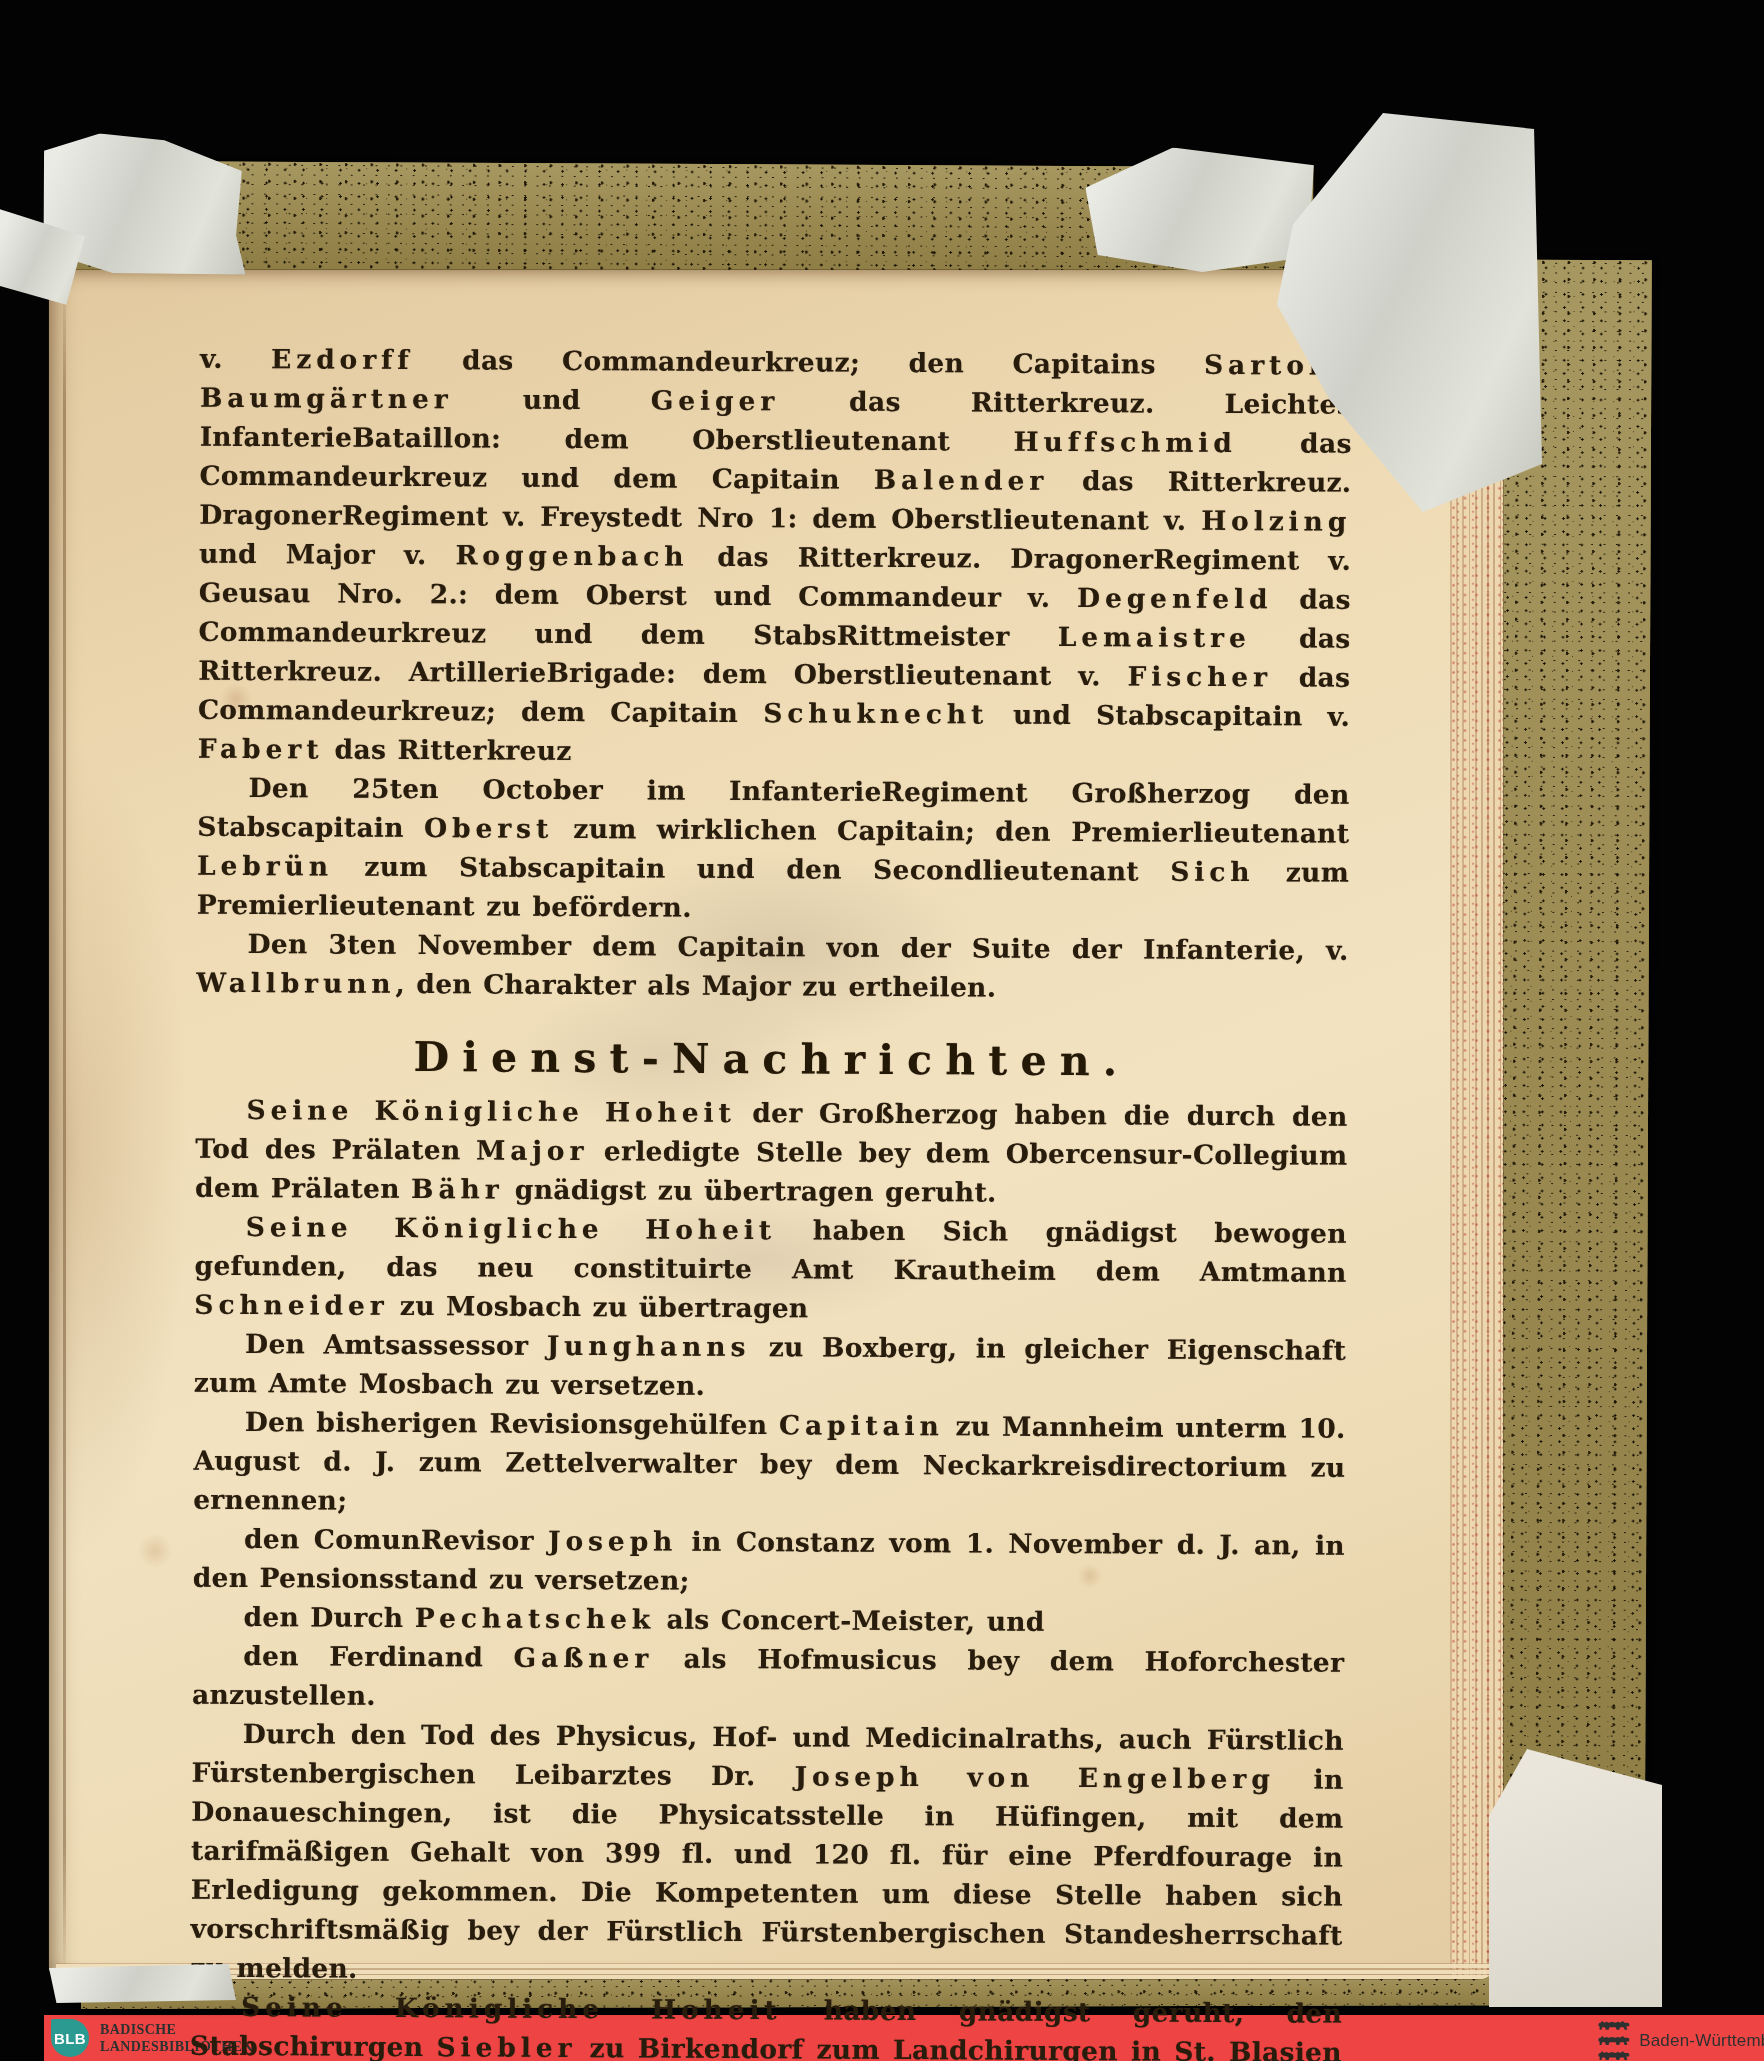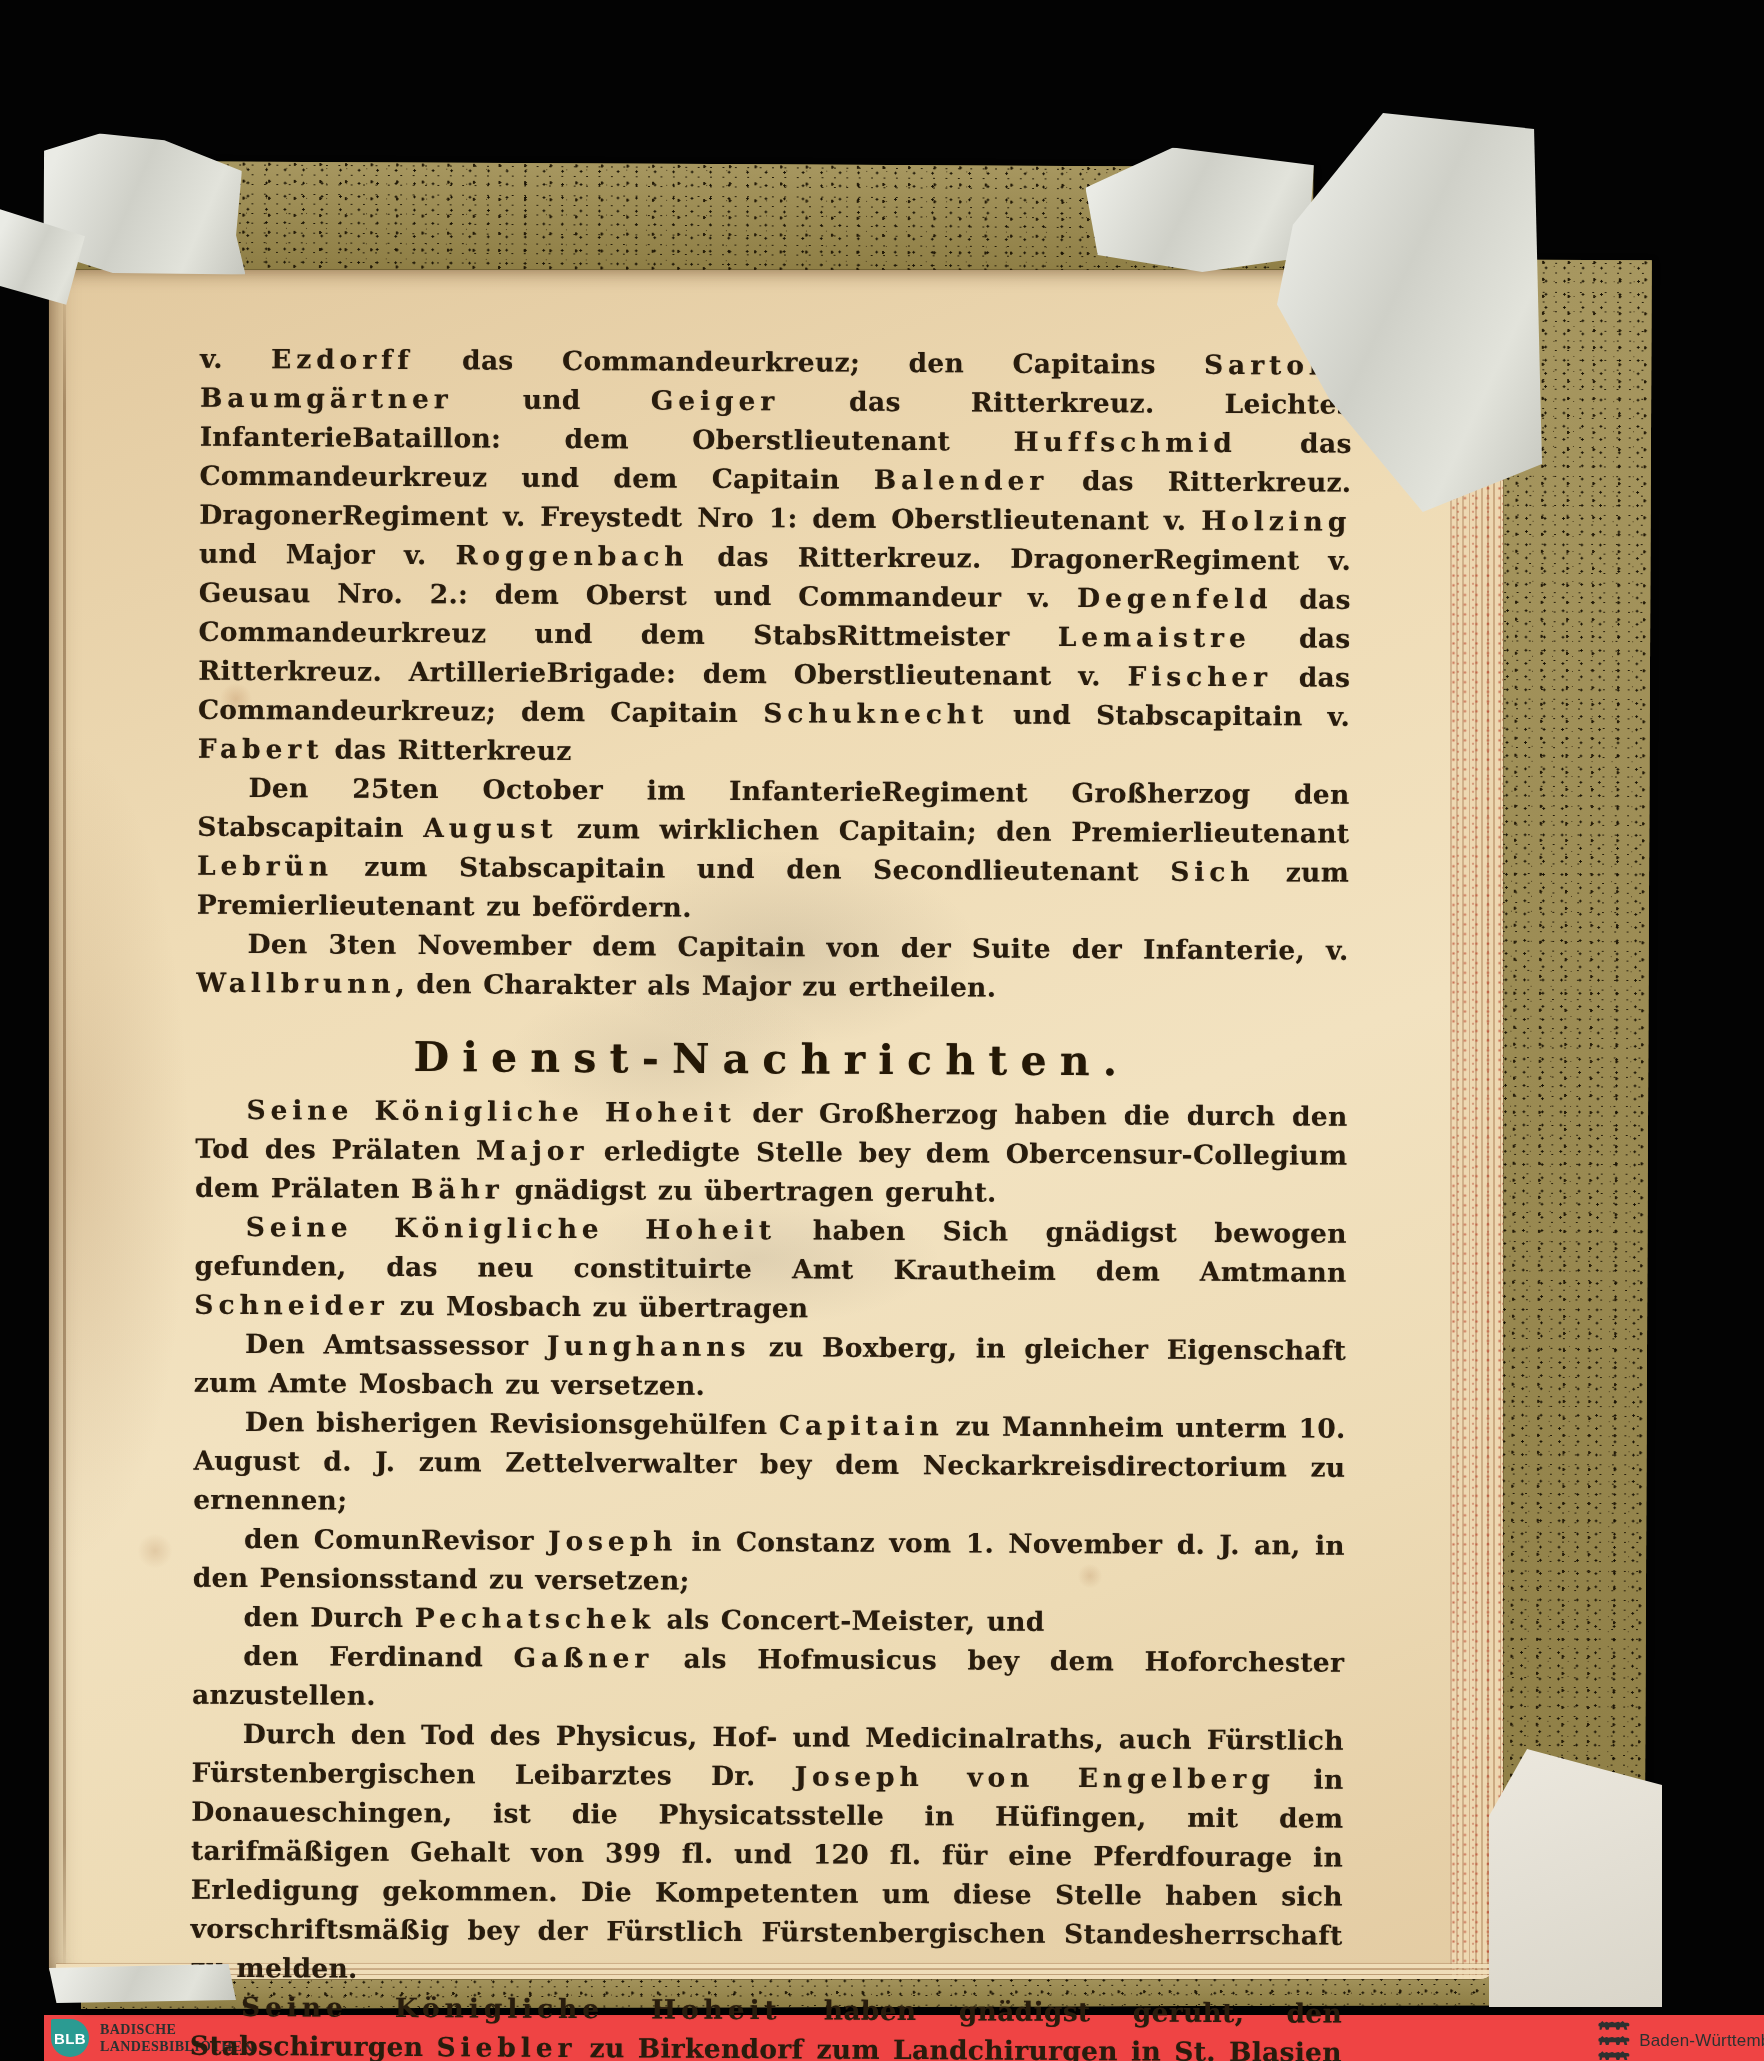--- a/index.html
+++ b/index.html
@@ -117,21 +117,21 @@
   <div class="paper">
     <div class="gutter-line"></div>
     <div class="fore-edge"></div>
     <div class="bottom-stack"></div>
 
     <div class="page-rot">
       <div class="pagenum">191</div>
       <div class="text-col">
         <div>
             <p class="para"><span>v. </span><span class="sperr">Ezdorff</span><span> das Commandeurkreuz; den Capitains </span><span class="sperr">Sartori</span><span>, </span><span class="sperr">Baumgärtner</span><span> und </span><span class="sperr">Geiger</span><span> das Ritterkreuz. Leichtes InfanterieBataillon: dem Oberstlieutenant </span><span class="sperr">Huffschmid</span><span> das Commandeurkreuz und dem Capitain </span><span class="sperr">Balender</span><span> das Ritterkreuz. DragonerRegiment v. Freystedt Nro 1: dem Oberstlieutenant v. </span><span class="sperr">Holzing</span><span> und Major v. </span><span class="sperr">Roggenbach</span><span> das Ritterkreuz. DragonerRegiment v. Geusau Nro. 2.: dem Oberst und Commandeur v. </span><span class="sperr">Degenfeld</span><span> das Commandeurkreuz und dem StabsRittmeister </span><span class="sperr">Lemaistre</span><span> das Ritterkreuz. ArtillerieBrigade: dem Oberstlieutenant v. </span><span class="sperr">Fischer</span><span> das Commandeurkreuz; dem Capitain </span><span class="sperr">Schuknecht</span><span> und Stabscapitain v. </span><span class="sperr">Fabert</span><span> das Ritterkreuz</span></p>
-            <p class="para ind"><span>Den 25ten October im InfanterieRegiment Großherzog den Stabscapitain </span><span class="sperr">August</span><span> zum wirklichen Capitain; den Premierlieutenant </span><span class="sperr">Lebrün</span><span> zum Stabscapitain und den Secondlieutenant </span><span class="sperr">Sich</span><span> zum Premierlieutenant zu befördern.</span></p>
+            <p class="para ind"><span>Den 25ten October im InfanterieRegiment Großherzog den Stabscapitain </span><span class="sperr">Oberst</span><span> zum wirklichen Capitain; den Premierlieutenant </span><span class="sperr">Lebrün</span><span> zum Stabscapitain und den Secondlieutenant </span><span class="sperr">Sich</span><span> zum Premierlieutenant zu befördern.</span></p>
             <p class="para ind"><span>Den 3ten November dem Capitain von der Suite der Infanterie, v. </span><span class="sperr">Wallbrunn</span><span>, den Charakter als Major zu ertheilen.</span></p>
             <div class="heading">Dienst-Nachrichten.</div>
             <p class="para ind"><span class="sperr">Seine Königliche Hoheit</span><span> der Großherzog haben die durch den Tod des Prälaten </span><span class="sperr">Major</span><span> erledigte Stelle bey dem Obercensur-Collegium dem Prälaten </span><span class="sperr">Bähr</span><span> gnädigst zu übertragen geruht.</span></p>
             <p class="para ind"><span class="sperr">Seine Königliche Hoheit</span><span> haben Sich gnädigst bewogen gefunden, das neu constituirte Amt Krautheim dem Amtmann </span><span class="sperr">Schneider</span><span> zu Mosbach zu übertragen</span></p>
             <p class="para ind"><span>Den Amtsassessor </span><span class="sperr">Junghanns</span><span> zu Boxberg, in gleicher Eigenschaft zum Amte Mosbach zu versetzen.</span></p>
             <p class="para ind"><span>Den bisherigen Revisionsgehülfen </span><span class="sperr">Capitain</span><span> zu Mannheim unterm 10. August d. J. zum Zettelverwalter bey dem Neckarkreisdirectorium zu ernennen;</span></p>
             <p class="para ind"><span>den ComunRevisor </span><span class="sperr">Joseph</span><span> in Constanz vom 1. November d. J. an, in den Pensionsstand zu versetzen;</span></p>
             <p class="para ind"><span>den Durch </span><span class="sperr">Pechatschek</span><span> als Concert-Meister, und</span></p>
             <p class="para ind"><span>den Ferdinand </span><span class="sperr">Gaßner</span><span> als Hofmusicus bey dem Hoforchester anzustellen.</span></p>
             <p class="para ind"><span>Durch den Tod des Physicus, Hof- und Medicinalraths, auch Fürstlich Fürstenbergischen Leibarztes Dr. </span><span class="sperr">Joseph von Engelberg</span><span> in Donaueschingen, ist die Physicatsstelle in Hüfingen, mit dem tarifmäßigen Gehalt von 399 fl. und 120 fl. für eine Pferdfourage in Erledigung gekommen. Die Kompetenten um diese Stelle haben sich vorschriftsmäßig bey der Fürstlich Fürstenbergischen Standesherrschaft zu melden.</span></p>

